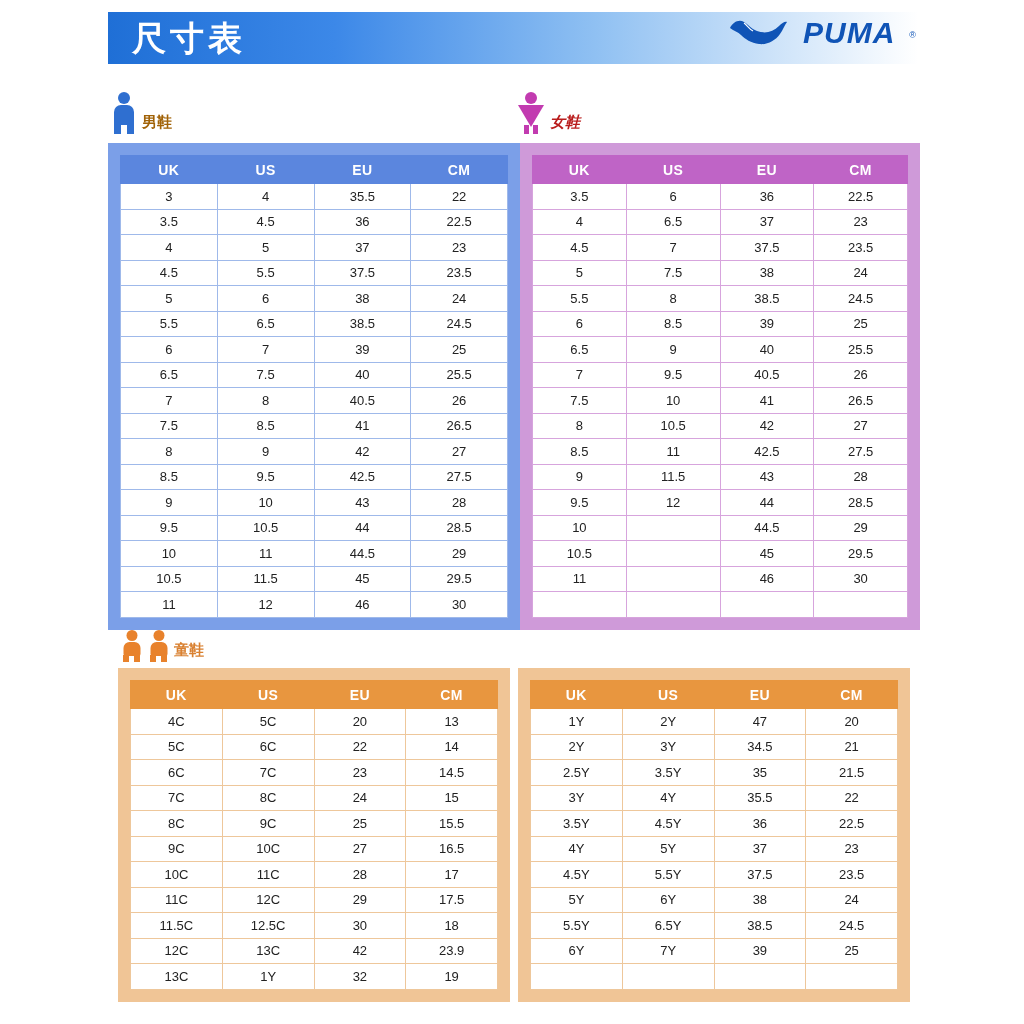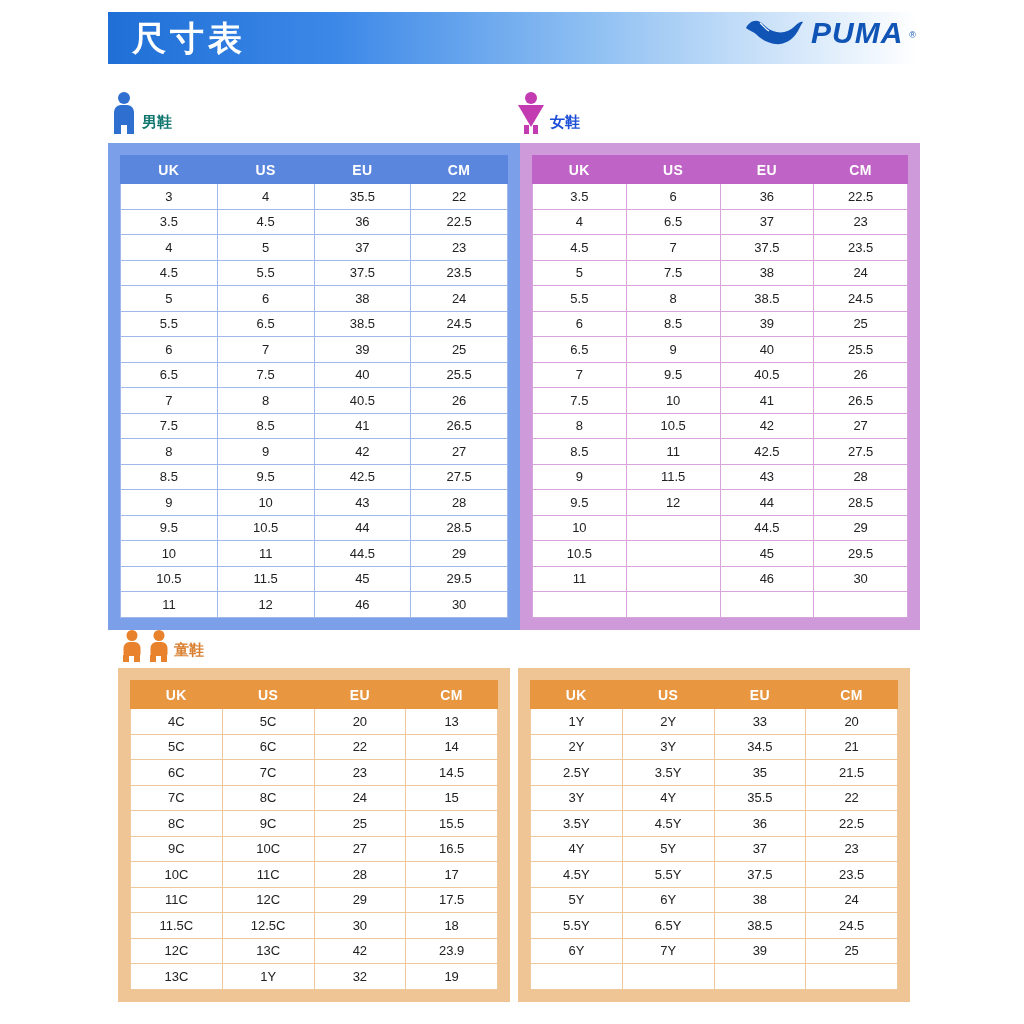--- a/index.html
+++ b/index.html
@@ -41,21 +41,21 @@
     color: #ffffff;
     letter-spacing: 4px;
     line-height: 44px;
   }
   .puma-logo {
     position: absolute;
     right: 108px;
     top: 16px;
     display: flex;
     align-items: center;
-    gap: 6px;
+    gap: 14px;
   }
   .puma-word {
     font-size: 30px;
     font-weight: bold;
     font-style: italic;
     color: #1054b6;
     letter-spacing: 1px;
   }
   .puma-reg {
     font-size: 9px;
@@ -70,23 +70,23 @@
     display: flex;
     align-items: flex-end;
     gap: 6px;
   }
   .sec-label .txt {
     font-size: 15px;
     font-weight: bold;
     padding-bottom: 2px;
   }
   .men-label { left: 112px; top: 92px; }
-  .men-label .txt { color: #0f766e; }
+  .men-label .txt { color: #a16207; }
   .women-label { left: 518px; top: 92px; }
-  .women-label .txt { color: #1d4ed8; }
+  .women-label .txt { color: #b91c1c; font-style: italic; }
   .kids-label { left: 122px; top: 622px; text-align: right; }
   .kids-label .txt { color: #d98030; }
 
   
   .ico-person { position: relative; width: 24px; height: 42px; }
   .ico-person .head {
     position: absolute; left: 50%; transform: translateX(-50%);
     top: 0; width: 12px; height: 12px; border-radius: 50%;
   }
   .ico-person .body {
@@ -556,21 +556,21 @@
       <th>UK</th>
       <th>US</th>
       <th>EU</th>
       <th>CM</th>
     </tr>
       </thead>
     <tbody>
         <tr>
           <td>1Y</td>
           <td>2Y</td>
-          <td>33</td>
+          <td>47</td>
           <td>20</td>
         </tr>
         <tr>
           <td>2Y</td>
           <td>3Y</td>
           <td>34.5</td>
           <td>21</td>
         </tr>
         <tr>
           <td>2.5Y</td>

